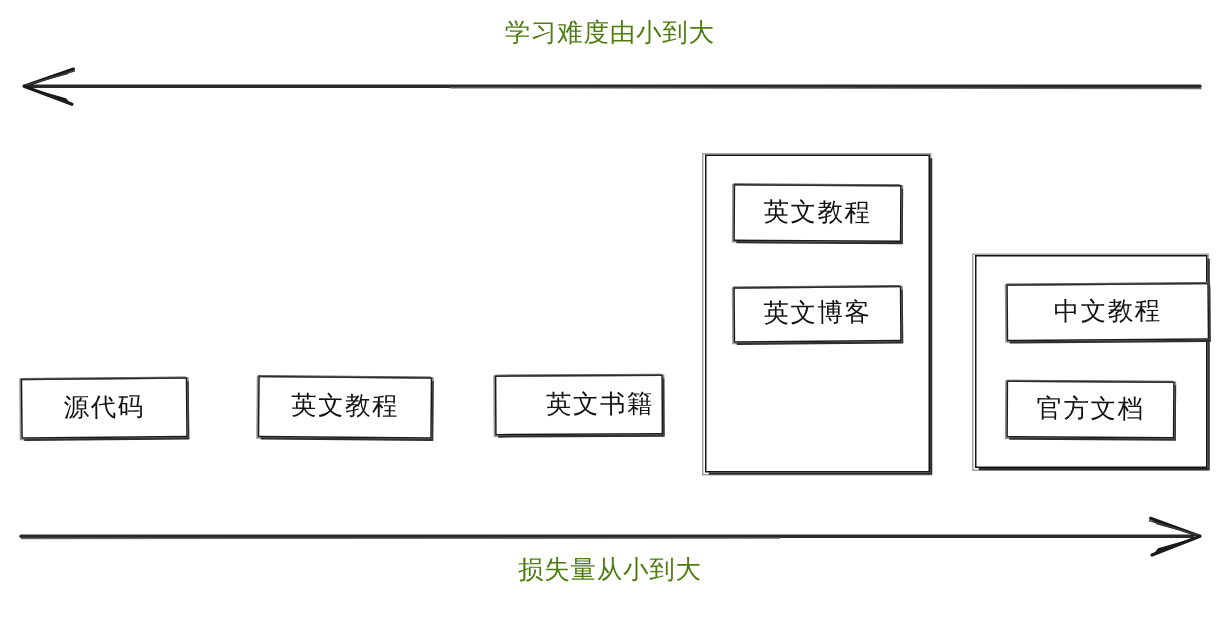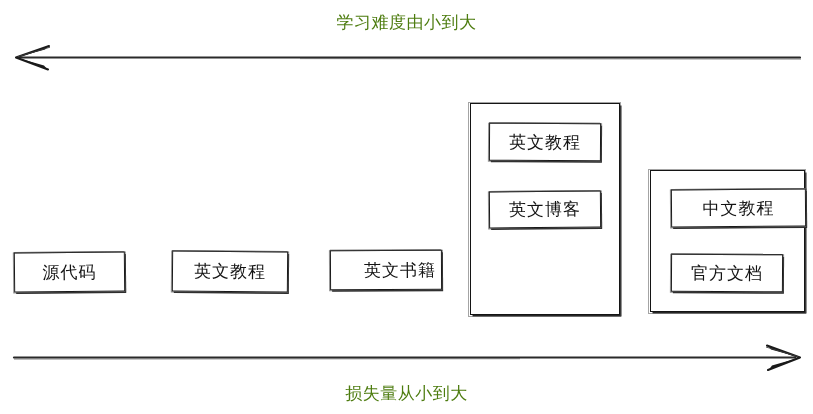--- a/index.html
+++ b/index.html
@@ -31,21 +31,20 @@
   }
   #top-axis-label {
     left: 0;
     right: 0;
     top: 14px;
   }
   #bottom-axis-label {
     left: 0;
     right: 0;
     top: 372px;
-    margin-top: 13px;
   }
 
   
   .axis-arrow {
     position: absolute;
     left: 0;
     width: 813px;
     height: 40px;
   }
   #top-axis-arrow { top: 38px; }

